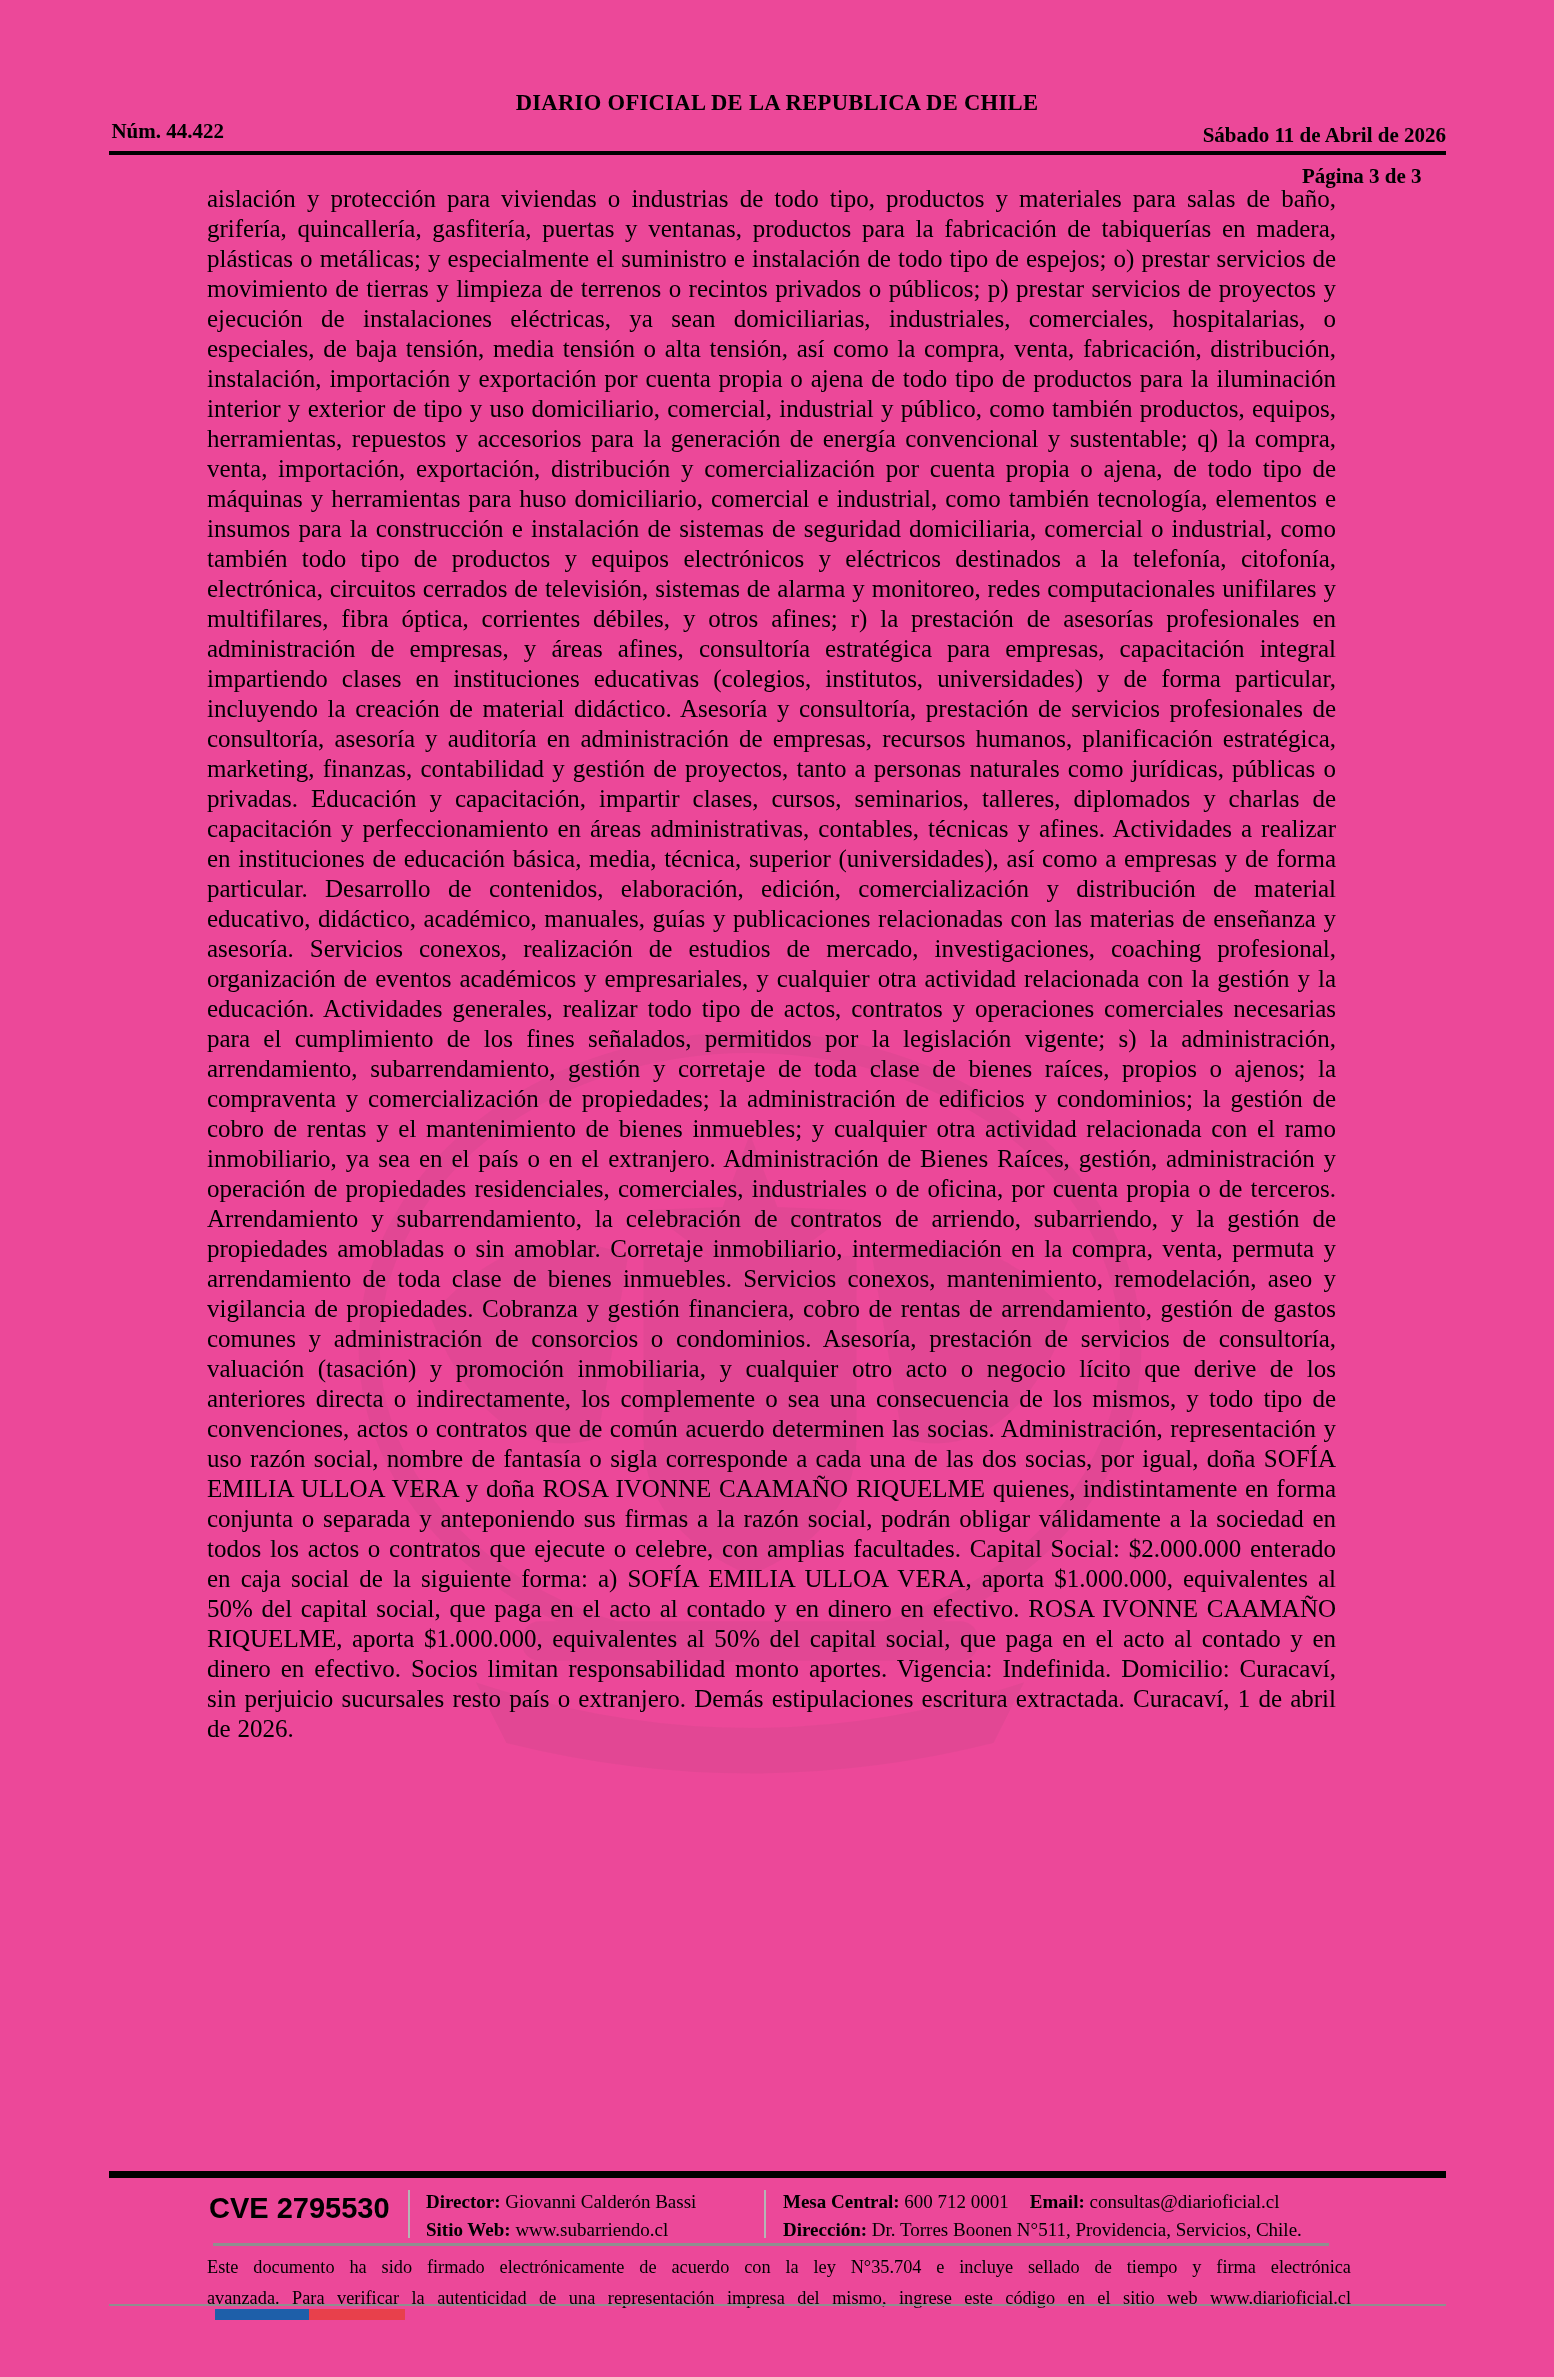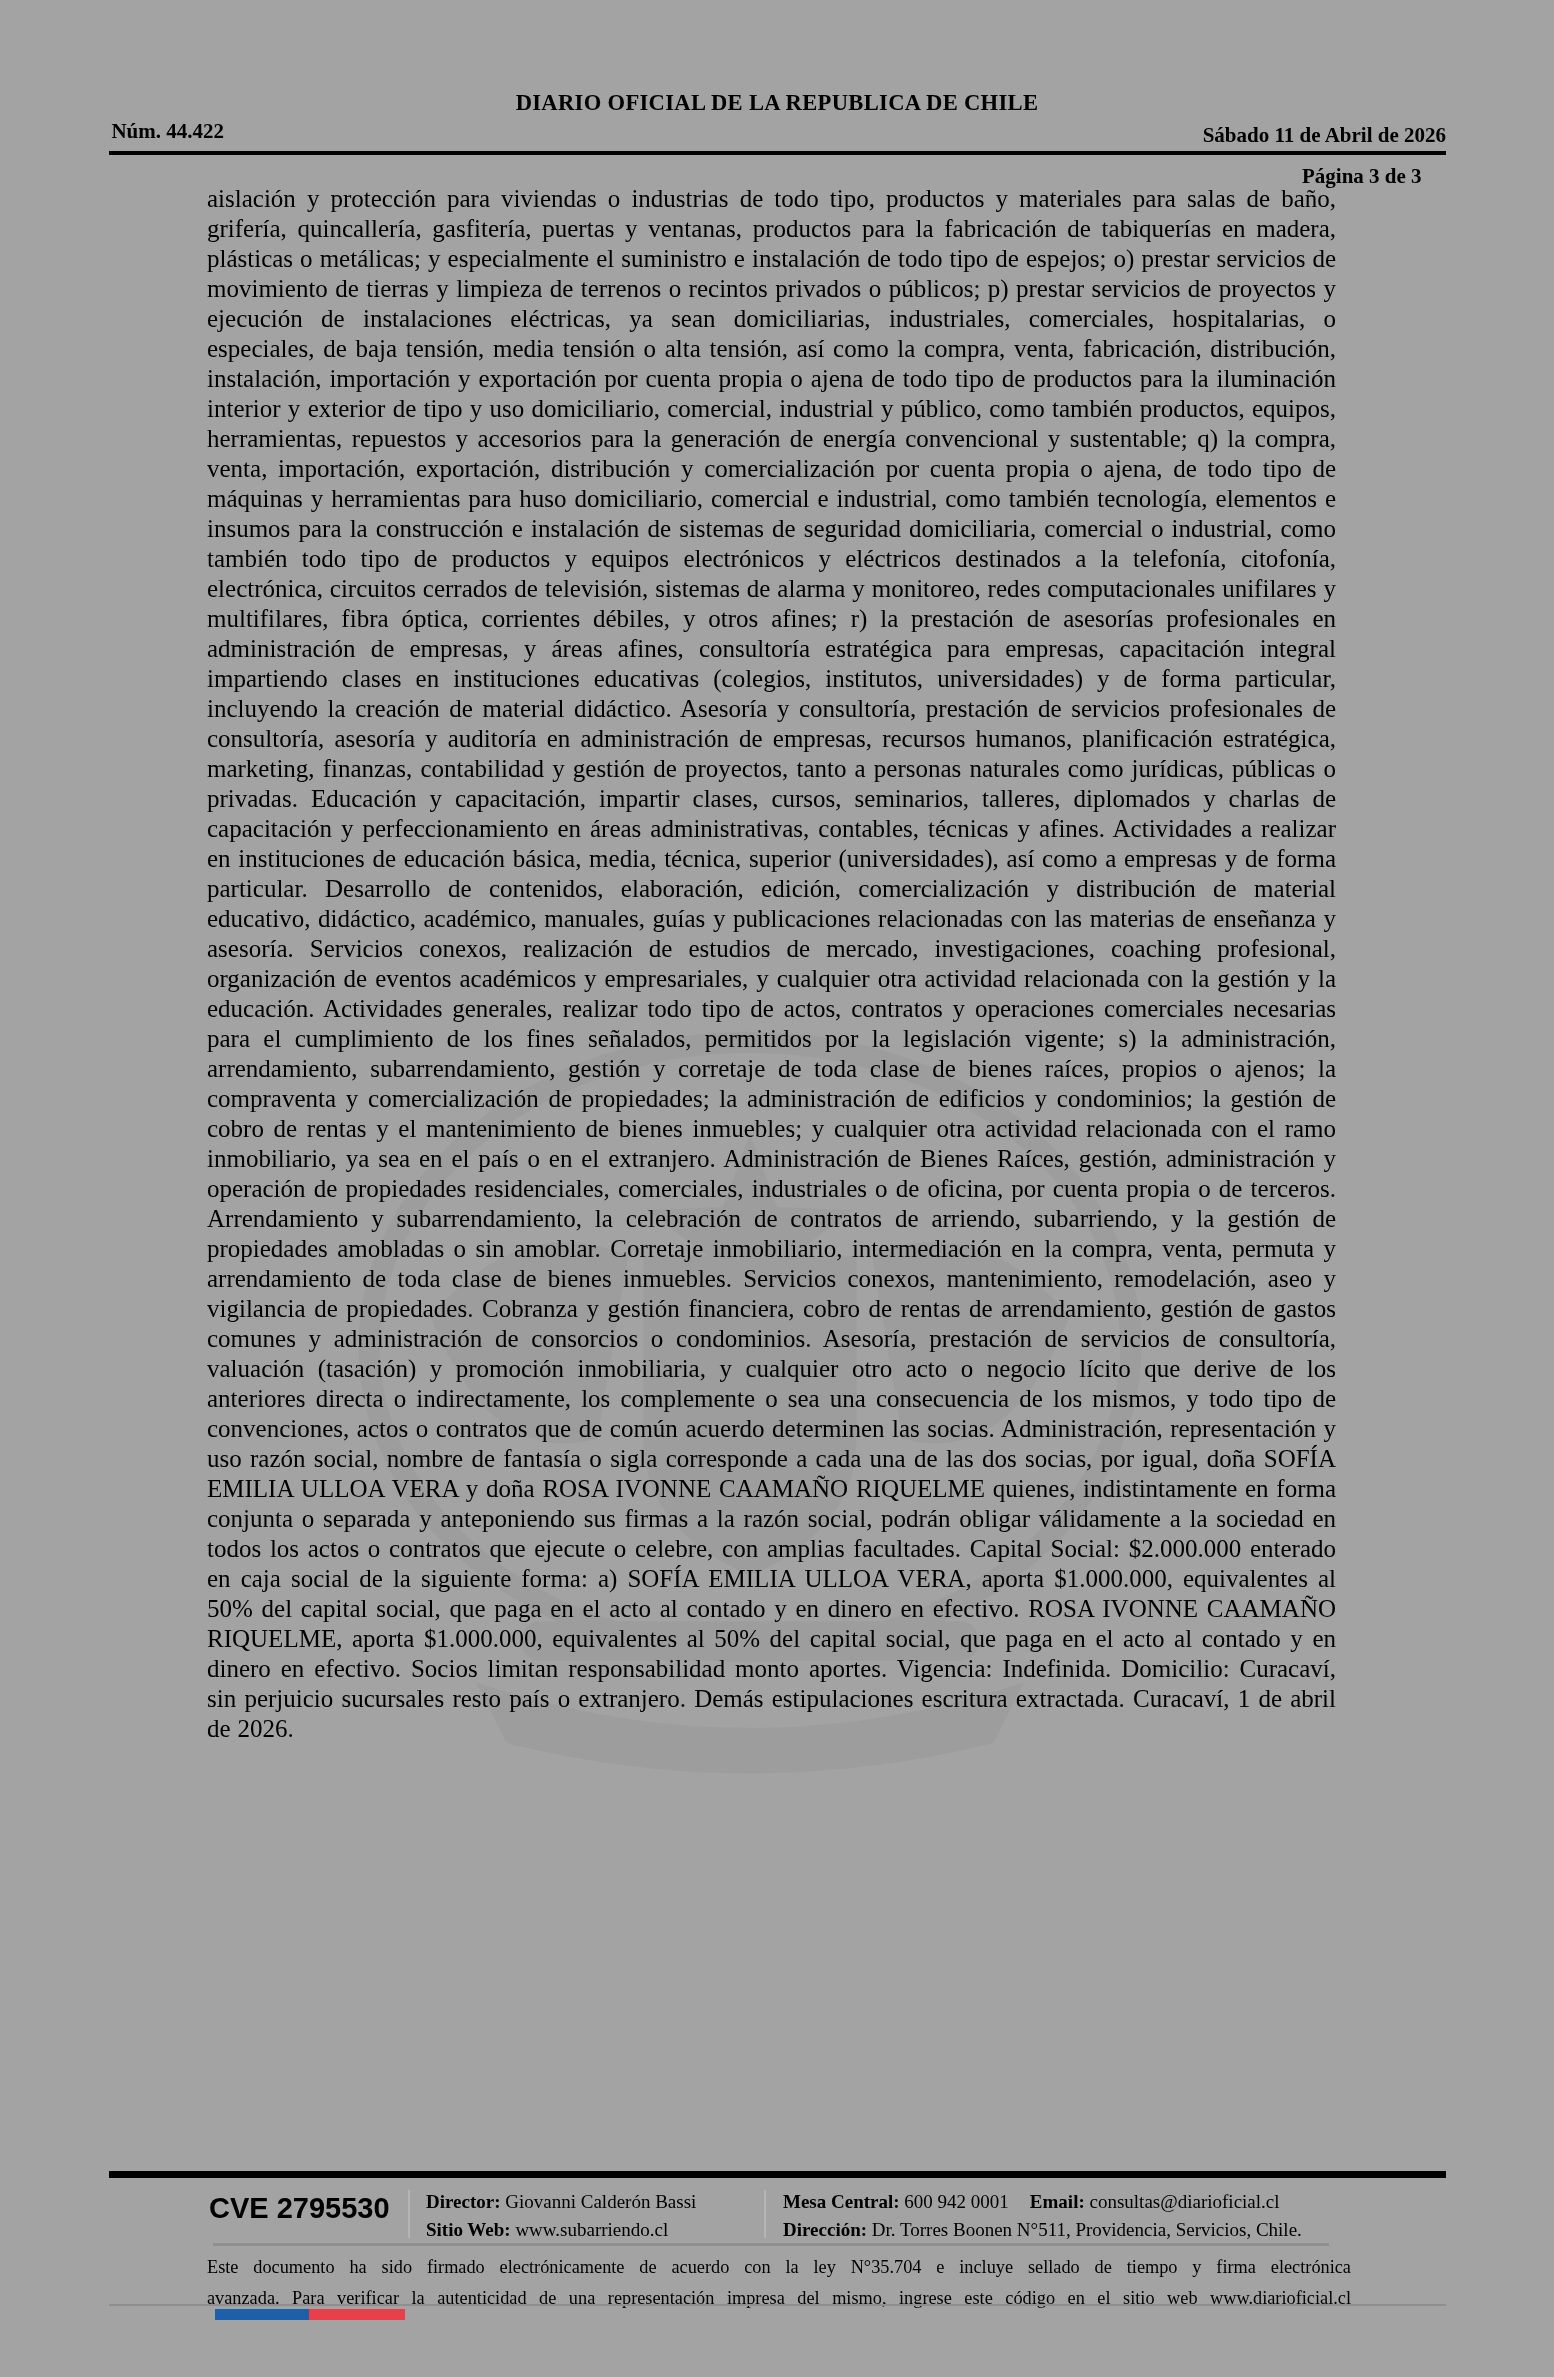--- a/index.html
+++ b/index.html
@@ -1,19 +1,19 @@
 <!DOCTYPE html>
 <html style="font-size:9.8px"><head>
 <meta charset="utf-8">
 <style>
   html,body{margin:0;padding:0;background:#e8e8e8;}
   .page{
     position:relative;
     width:1554px;height:2377px;
-    background:#a3a3a3;
+    background:#ec4899;
     font-family:"Liberation Serif", serif;
     color:#000;
     overflow:hidden;
   }
   
   .masthead{
     position:absolute;left:0;top:90px;width:1554px;
     text-align:center;font-weight:bold;font-size:22.6px;letter-spacing:0.3px;
   }
   .header-row{
@@ -94,21 +94,21 @@
   <div class="footer-bar"></div>
 
   <div class="cve">CVE 2795530</div>
   <div class="vdiv1"></div>
   <div class="dir-block">
     <div><span class="lbl">Director:</span><span> Giovanni Calderón Bassi</span></div>
     <div><span class="lbl">Sitio Web:</span><span> www.subarriendo.cl</span></div>
   </div>
   <div class="vdiv2"></div>
   <div class="contact-block">
-    <div><span class="lbl">Mesa Central:</span><span> 600 942 0001</span><span class="lbl gap">Email:</span><span> consultas@diarioficial.cl</span></div>
+    <div><span class="lbl">Mesa Central:</span><span> 600 712 0001</span><span class="lbl gap">Email:</span><span> consultas@diarioficial.cl</span></div>
     <div><span class="lbl">Dirección:</span><span> Dr. Torres Boonen N°511, Providencia, Servicios, Chile.</span></div>
   </div>
 
   <div class="gray-rule-1"></div>
 
   <div class="legal">
     <div class="legal-line">Este documento ha sido firmado electrónicamente de acuerdo con la ley N°35.704 e incluye sellado de tiempo y firma electrónica</div>
     <div class="legal-line">avanzada. Para verificar la autenticidad de una representación impresa del mismo, ingrese este código en el sitio web www.diarioficial.cl</div>
   </div>
 

